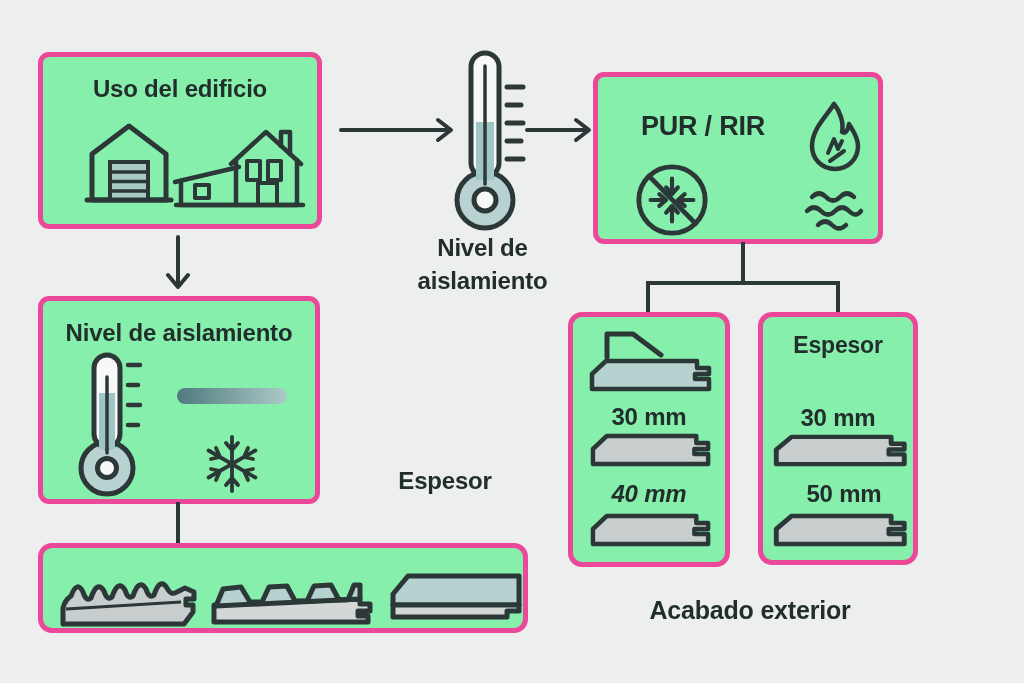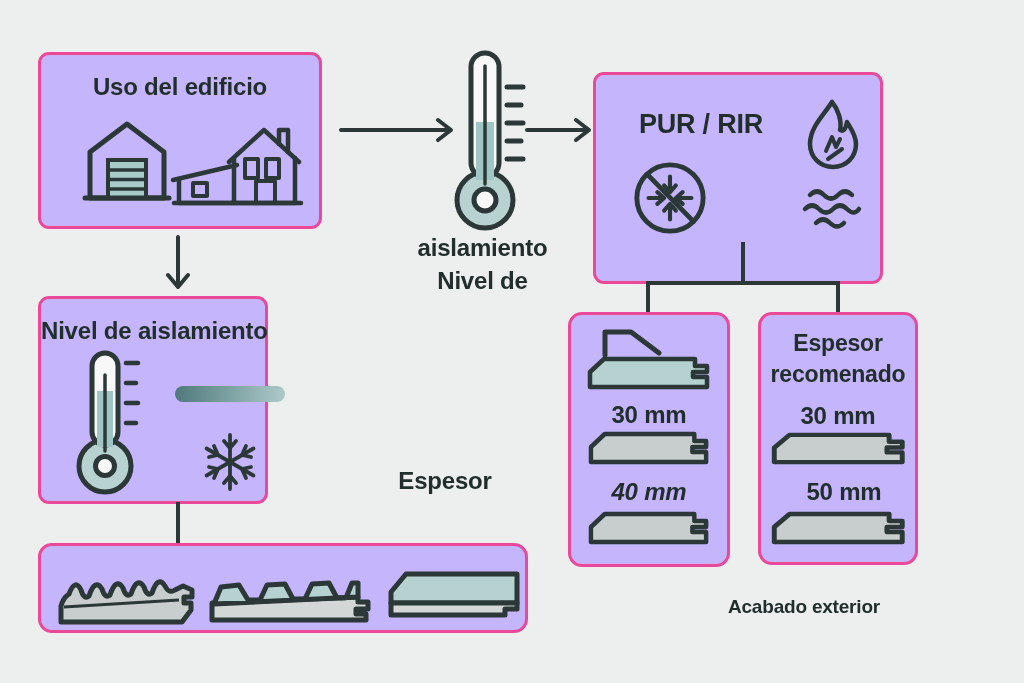--- a/index.html
+++ b/index.html
@@ -9,22 +9,22 @@
   }
   #canvas{
     position:relative;
     width:1024px;height:683px;
     background:#edefee;
     overflow:hidden;
     color:#222e2c;
   }
   .box{
     position:absolute;
-    background:#c4b5fd;
-    border:3px solid #ec4899;
+    background:#86efac;
+    border:5px solid #ec4899;
     border-radius:11px;
     box-sizing:border-box;
   }
   .box.r14{border-radius:14px;}
   .ttl{
     position:absolute;left:0;right:0;
     text-align:center;
     font-weight:600;
     color:#222e2c;
     letter-spacing:-0.2px;
@@ -95,25 +95,25 @@
       <line x1="64" y1="93" x2="78" y2="93"></line>
       <line x1="64" y1="111" x2="80" y2="111"></line>
     </g>
   </svg>
 
   <svg style="left:524px;top:114px;" width="72" height="32" viewBox="0 0 72 32">
     <path class="stroke" stroke-width="4" d="M3,16 L64,16 M52,6 L65,16 L52,26"></path>
   </svg>
 
   <div class="cap" style="left:390px;top:231px;width:185px;font-size:24px;line-height:33px;">
+    <div>Nivel de</div>
     <div>aislamiento</div>
-    <div>Nivel de</div>
-  </div>
-
-  <div class="box" style="left:593px;top:72px;width:290px;height:212px;">
+  </div>
+
+  <div class="box" style="left:593px;top:72px;width:290px;height:172px;">
     <div class="cap" style="left:40px;top:34px;width:130px;font-size:27px;">PUR / RIR</div>
     <svg style="left:205px;top:24px;" width="60" height="72" viewBox="0 0 60 72">
       <path class="stroke" stroke-width="4.5" d="M31,3 C23,16 9,28 9,45 C9,58 19,68 32,68 C45,68 55,58 55,45 C55,36 50,30 46,23 C45,30 42,33 39,31 C41,22 37,10 31,3 Z"></path>
       <path class="stroke" stroke-width="4" d="M25,52 L31,38 L35,48 L39,40"></path>
       <path class="stroke" stroke-width="4" d="M27,60 L41,50"></path>
     </svg>
     <svg style="left:35px;top:84px;" width="78" height="78" viewBox="0 0 80 80">
       <circle class="stroke" stroke-width="5" cx="40" cy="40" r="34"></circle>
       <g class="stroke" stroke-width="4.2">
         <line x1="40" y1="18" x2="40" y2="31"></line>
@@ -136,21 +136,21 @@
 
   <div class="conn" style="left:741px;top:242px;width:4px;height:42px;"></div>
   <div class="conn" style="left:646px;top:281px;width:194px;height:4px;"></div>
   <div class="conn" style="left:646px;top:281px;width:4px;height:32px;"></div>
   <div class="conn" style="left:836px;top:281px;width:4px;height:32px;"></div>
 
   <svg style="left:160px;top:234px;" width="36" height="60" viewBox="0 0 36 60">
     <path class="stroke" stroke-width="4" d="M18,3 L18,52 M8,41 L18,53 L28,41"></path>
   </svg>
 
-  <div class="box" style="left:38px;top:296px;width:230px;height:208px;padding-left:19px;">
+  <div class="box" style="left:38px;top:296px;width:282px;height:208px;padding-left:19px;">
     <div class="ttl" style="top:18px;font-size:24px;">Nivel de aislamiento</div>
     <svg style="left:38px;top:50px;" width="62" height="148" viewBox="0 0 62 148">
       <circle cx="26" cy="117" r="26" fill="#b7d2d1" stroke="#2b3837" stroke-width="5"></circle>
       <rect x="13" y="4" width="26" height="92" rx="13" fill="#f7f8f7" stroke="#2b3837" stroke-width="5"></rect>
       <rect x="18" y="42" width="16" height="56" fill="#9fc5c4"></rect>
       <line x1="26" y1="26" x2="26" y2="102" stroke="#2b3837" stroke-width="3.5" stroke-linecap="round"></line>
       <circle cx="26" cy="117" r="9.5" fill="#f7f8f7" stroke="#2b3837" stroke-width="5"></circle>
       <g stroke="#2b3837" stroke-width="4.5" stroke-linecap="round">
         <line x1="47" y1="14" x2="59" y2="14"></line>
         <line x1="47" y1="34" x2="57" y2="34"></line>
@@ -208,27 +208,26 @@
     </svg>
     <div class="ttl" style="top:163px;font-size:24px;font-style:italic;">40 mm</div>
     <svg style="left:17px;top:196px;" width="126" height="34" viewBox="0 0 128 34" preserveAspectRatio="none">
       <path d="M3,31 L3,16 L17,3 L108,3 L108,10 L120,10 L120,16 L106,16 L106,21 L120,21 L120,31 Z" fill="#c8cecd" stroke="#2b3837" stroke-width="4.5" stroke-linejoin="round"></path>
     </svg>
   </div>
 
   <div class="box r14" style="left:758px;top:312px;width:160px;height:253px;">
     <div class="ttl" style="top:13px;font-size:23px;line-height:31px;">
       <div>Espesor</div>
-      <div>recomenado</div>
     </div>
     <div class="ttl" style="top:87px;font-size:24px;">30 mm</div>
     <svg style="left:10px;top:117px;" width="140" height="33" viewBox="0 0 128 34" preserveAspectRatio="none">
       <path d="M3,31 L3,16 L17,3 L108,3 L108,10 L120,10 L120,16 L106,16 L106,21 L120,21 L120,31 Z" fill="#c8cecd" stroke="#2b3837" stroke-width="4.5" stroke-linejoin="round"></path>
     </svg>
     <div class="ttl" style="top:163px;font-size:24px;padding-left:12px;">50 mm</div>
     <svg style="left:10px;top:196px;" width="140" height="34" viewBox="0 0 128 34" preserveAspectRatio="none">
       <path d="M3,31 L3,16 L17,3 L108,3 L108,10 L120,10 L120,16 L106,16 L106,21 L120,21 L120,31 Z" fill="#c8cecd" stroke="#2b3837" stroke-width="4.5" stroke-linejoin="round"></path>
     </svg>
   </div>
 
-  <div class="cap" style="left:620px;top:596px;width:260px;font-size:19px;text-align:right;">Acabado exterior</div>
+  <div class="cap" style="left:620px;top:596px;width:260px;font-size:25px;">Acabado exterior</div>
 
 </div>
 
 </body></html>

